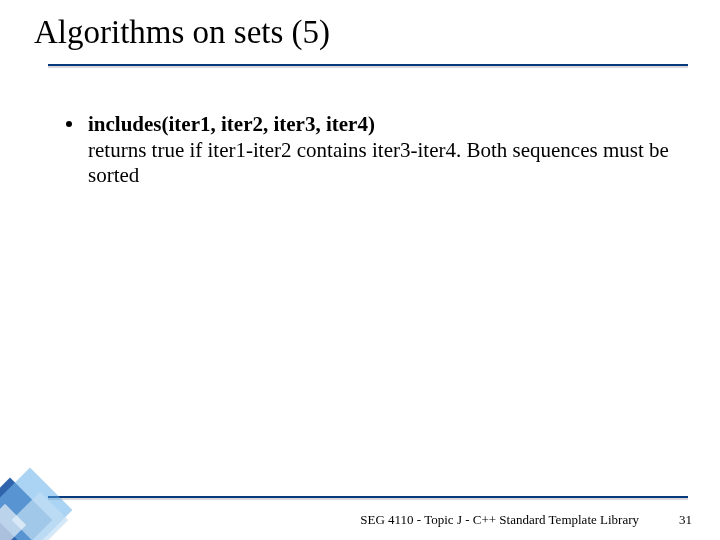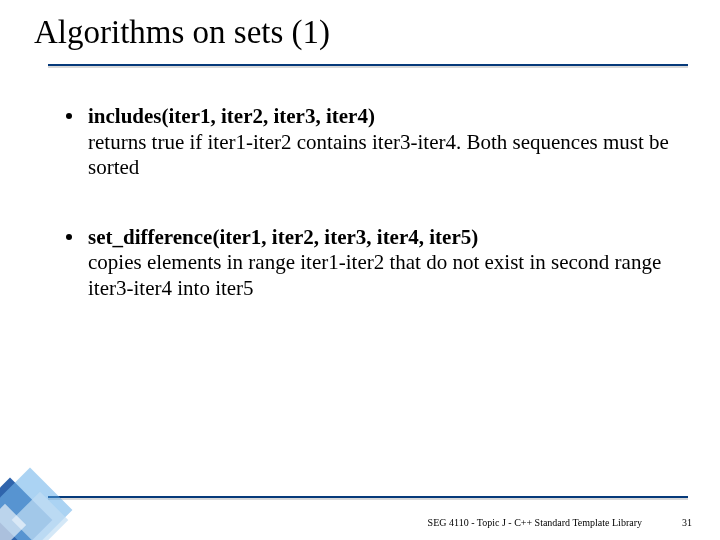--- a/index.html
+++ b/index.html
@@ -31,21 +31,21 @@
     position: absolute;
     left: 48px;
     top: 64px;
     width: 640px;
     height: 0;
     border-top: 2px solid #063a7a;
     box-shadow: 0 2px 0 rgba(0,0,0,0.15);
   }
   .body {
     position: absolute;
-    top: 104px;
+    top: 112px;
     left: 88px;
     width: 600px;
     font-size: 21px;
     line-height: 1.22;
   }
   .item {
     position: relative;
     margin-bottom: 44px;
   }
   .item:last-child {
@@ -64,21 +64,21 @@
     font-weight: 700;
   }
   .desc {
     font-weight: 400;
     font-family: Liberation Serif, serif;
   }
   .footer {
     position: absolute;
     bottom: 12px;
     right: 28px;
-    font-size: 10px;
+    font-size: 13px;
     color: #000;
     display: flex;
     align-items: baseline;
     gap: 40px;
   }
   .bottom-rule {
     position: absolute;
     left: 48px;
     bottom: 42px;
     width: 640px;
@@ -94,36 +94,31 @@
     width: 120px;
     height: 120px;
     pointer-events: none;
   }
 </style>
 </head>
 <body>
 
 <div class="slide">
 
-  <div class="title">Algorithms on sets (1)</div>
+  <div class="title">Algorithms on sets (5)</div>
   <div class="rule"></div>
 
   <div class="body">
 
     <div class="item">
       <div class="bullet-dot"></div>
       <div class="head">includes(iter1, iter2, iter3, iter4)</div>
       <div class="desc">returns true if iter1-iter2 contains iter3-iter4. Both sequences must be sorted</div>
     </div>
 
-    <div class="item">
-      <div class="bullet-dot"></div>
-      <div class="head">set_difference(iter1, iter2, iter3, iter4, iter5)</div>
-      <div class="desc">copies elements in range iter1-iter2 that do not exist in second range iter3-iter4 into iter5</div>
-    </div>
 
 
   </div>
 
   <div class="bottom-rule"></div>
 
   <svg class="corner" viewBox="0 0 120 120">
     <g opacity="0.85">
       <rect x="-20" y="70" width="60" height="60" fill="#0b4a9e" transform="rotate(45 10 100)"></rect>
       <rect x="0" y="60" width="60" height="60" fill="#5aa9e6" opacity="0.6" transform="rotate(45 30 90)"></rect>

